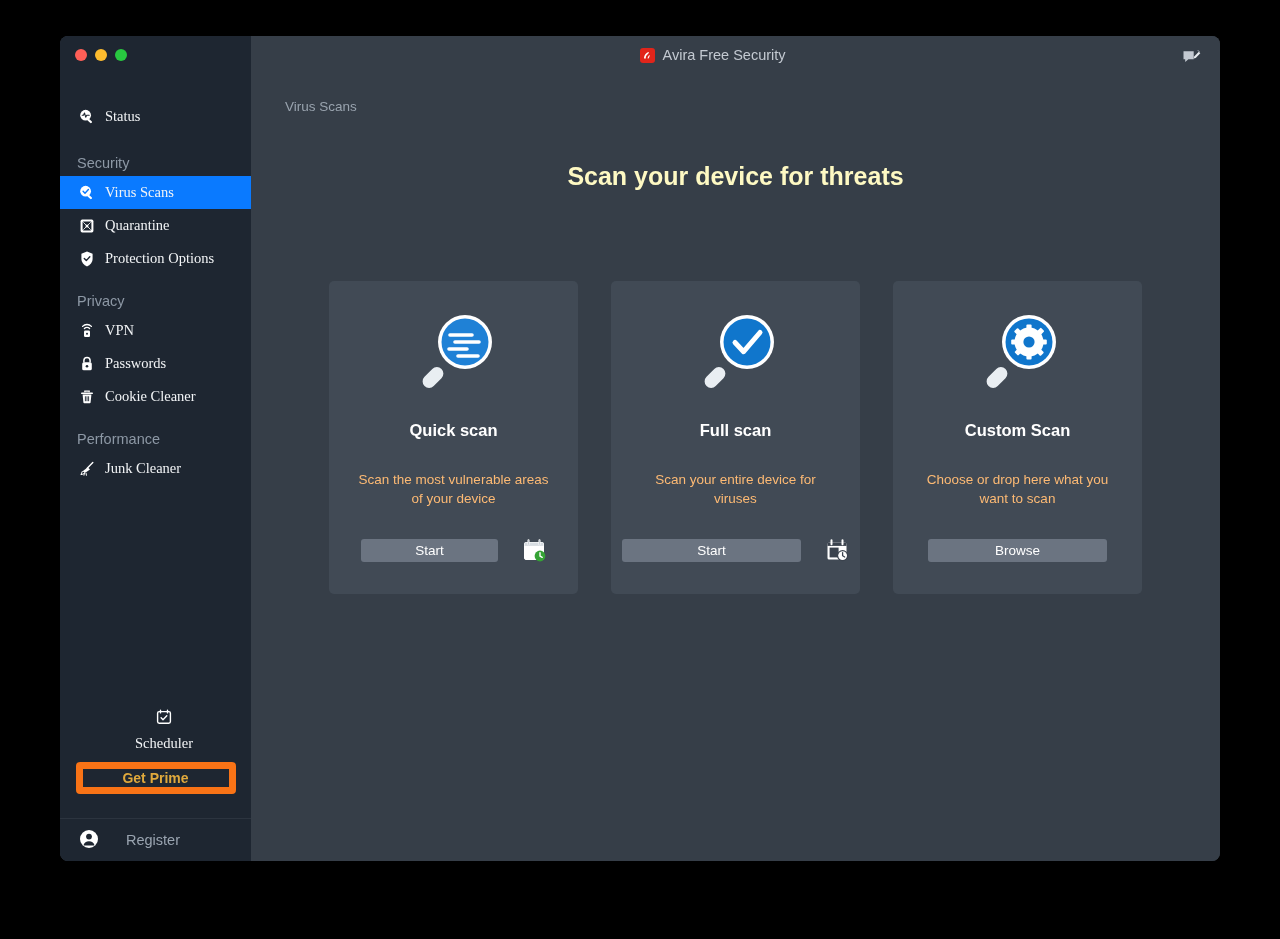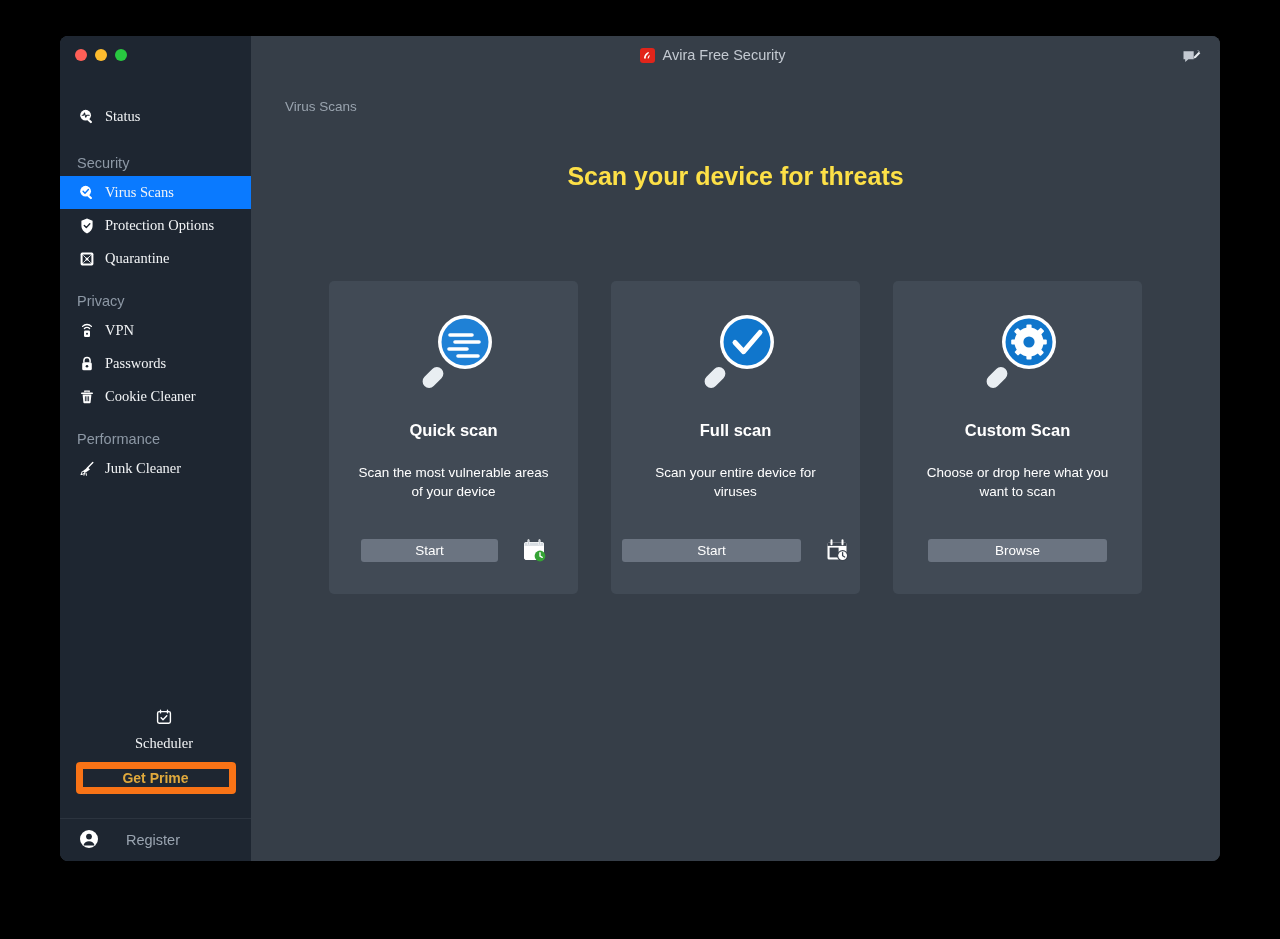--- a/index.html
+++ b/index.html
@@ -146,21 +146,21 @@
     left: 34px; top: 63px;
     color: #99a3ae;
     font-size: 13.5px;
   }
 
   #page-title {
     position: absolute;
     top: 126px;
     left: 0; right: 0;
     text-align: center;
-    color: #fde047;
+    color: #fef9c3;
     font-size: 25px;
     font-weight: bold;
   }
 
   #cards {
     position: absolute;
     top: 245px;
     left: 0; right: 0;
     display: flex;
     justify-content: center;
@@ -176,25 +176,25 @@
     align-items: center;
   }
   .card-icon { margin-top: 28px; height: 88px; }
   .card-title {
     color: #ffffff;
     font-size: 16.5px;
     font-weight: bold;
     margin-top: 24px;
   }
   .card-desc {
-    color: #ffffff;
+    color: #fdba74;
     font-size: 13.5px;
     line-height: 19px;
     text-align: center;
-    margin-top: 23px;
+    margin-top: 30px;
     width: 200px;
   }
   .card-actions {
     margin-top: auto;
     margin-bottom: 32px;
     display: flex;
     align-items: center;
     gap: 24px;
   }
   .action-btn {
@@ -250,37 +250,37 @@
             <path d="M5.1 7.3l1.9 1.9 3.4-3.6" stroke="#0a7aff" stroke-width="1.4" fill="none" stroke-linecap="round" stroke-linejoin="round"></path>
             <rect x="10.6" y="10.4" width="5.2" height="2.3" rx="1.1" fill="#ffffff" transform="rotate(42 10.6 10.4)"></rect>
           </svg>
         </span>
         <span class="nav-label">Virus Scans</span>
       </div>
 
       <div class="nav-item">
         <span class="nav-icon">
           <svg width="18" height="18" viewBox="0 0 18 18">
-            <path d="M9 1.6l5.6 2.1v5c0 3.5-2.4 6.3-5.6 7.7C5.8 15 3.4 12.2 3.4 8.7v-5z" fill="#ffffff"></path>
-            <path d="M6.3 8.6l2 2 3.5-3.8" stroke="#1e2631" stroke-width="1.4" fill="none" stroke-linecap="round" stroke-linejoin="round"></path>
-          </svg>
-        </span>
-        <span class="nav-label">Protection Options</span>
-      </div>
-
-      <div class="nav-item">
-        <span class="nav-icon">
-          <svg width="18" height="18" viewBox="0 0 18 18">
             <rect x="2.6" y="2.6" width="12.8" height="12.8" rx="1.6" fill="#ffffff"></rect>
             <rect x="4.6" y="4.6" width="8.8" height="8.8" rx="0.8" fill="#1e2631"></rect>
             <path d="M5.3 5.3l7.4 7.4M12.7 5.3l-7.4 7.4" stroke="#ffffff" stroke-width="1" opacity="0.85"></path>
             <circle cx="9" cy="9" r="1.5" fill="#ffffff"></circle>
           </svg>
         </span>
         <span class="nav-label">Quarantine</span>
+      </div>
+
+      <div class="nav-item">
+        <span class="nav-icon">
+          <svg width="18" height="18" viewBox="0 0 18 18">
+            <path d="M9 1.6l5.6 2.1v5c0 3.5-2.4 6.3-5.6 7.7C5.8 15 3.4 12.2 3.4 8.7v-5z" fill="#ffffff"></path>
+            <path d="M6.3 8.6l2 2 3.5-3.8" stroke="#1e2631" stroke-width="1.4" fill="none" stroke-linecap="round" stroke-linejoin="round"></path>
+          </svg>
+        </span>
+        <span class="nav-label">Protection Options</span>
       </div>
 
       <div class="nav-group">Privacy</div>
 
       <div class="nav-item">
         <span class="nav-icon">
           <svg width="18" height="18" viewBox="0 0 18 18">
             <path d="M4.6 4.4a6 6 0 018.8 0" stroke="#ffffff" stroke-width="1.3" fill="none" stroke-linecap="round"></path>
             <path d="M6.4 6.5a3.6 3.6 0 015.2 0" stroke="#ffffff" stroke-width="1.3" fill="none" stroke-linecap="round"></path>
             <rect x="6" y="8.6" width="6" height="6.4" rx="1.2" fill="#ffffff"></rect>

